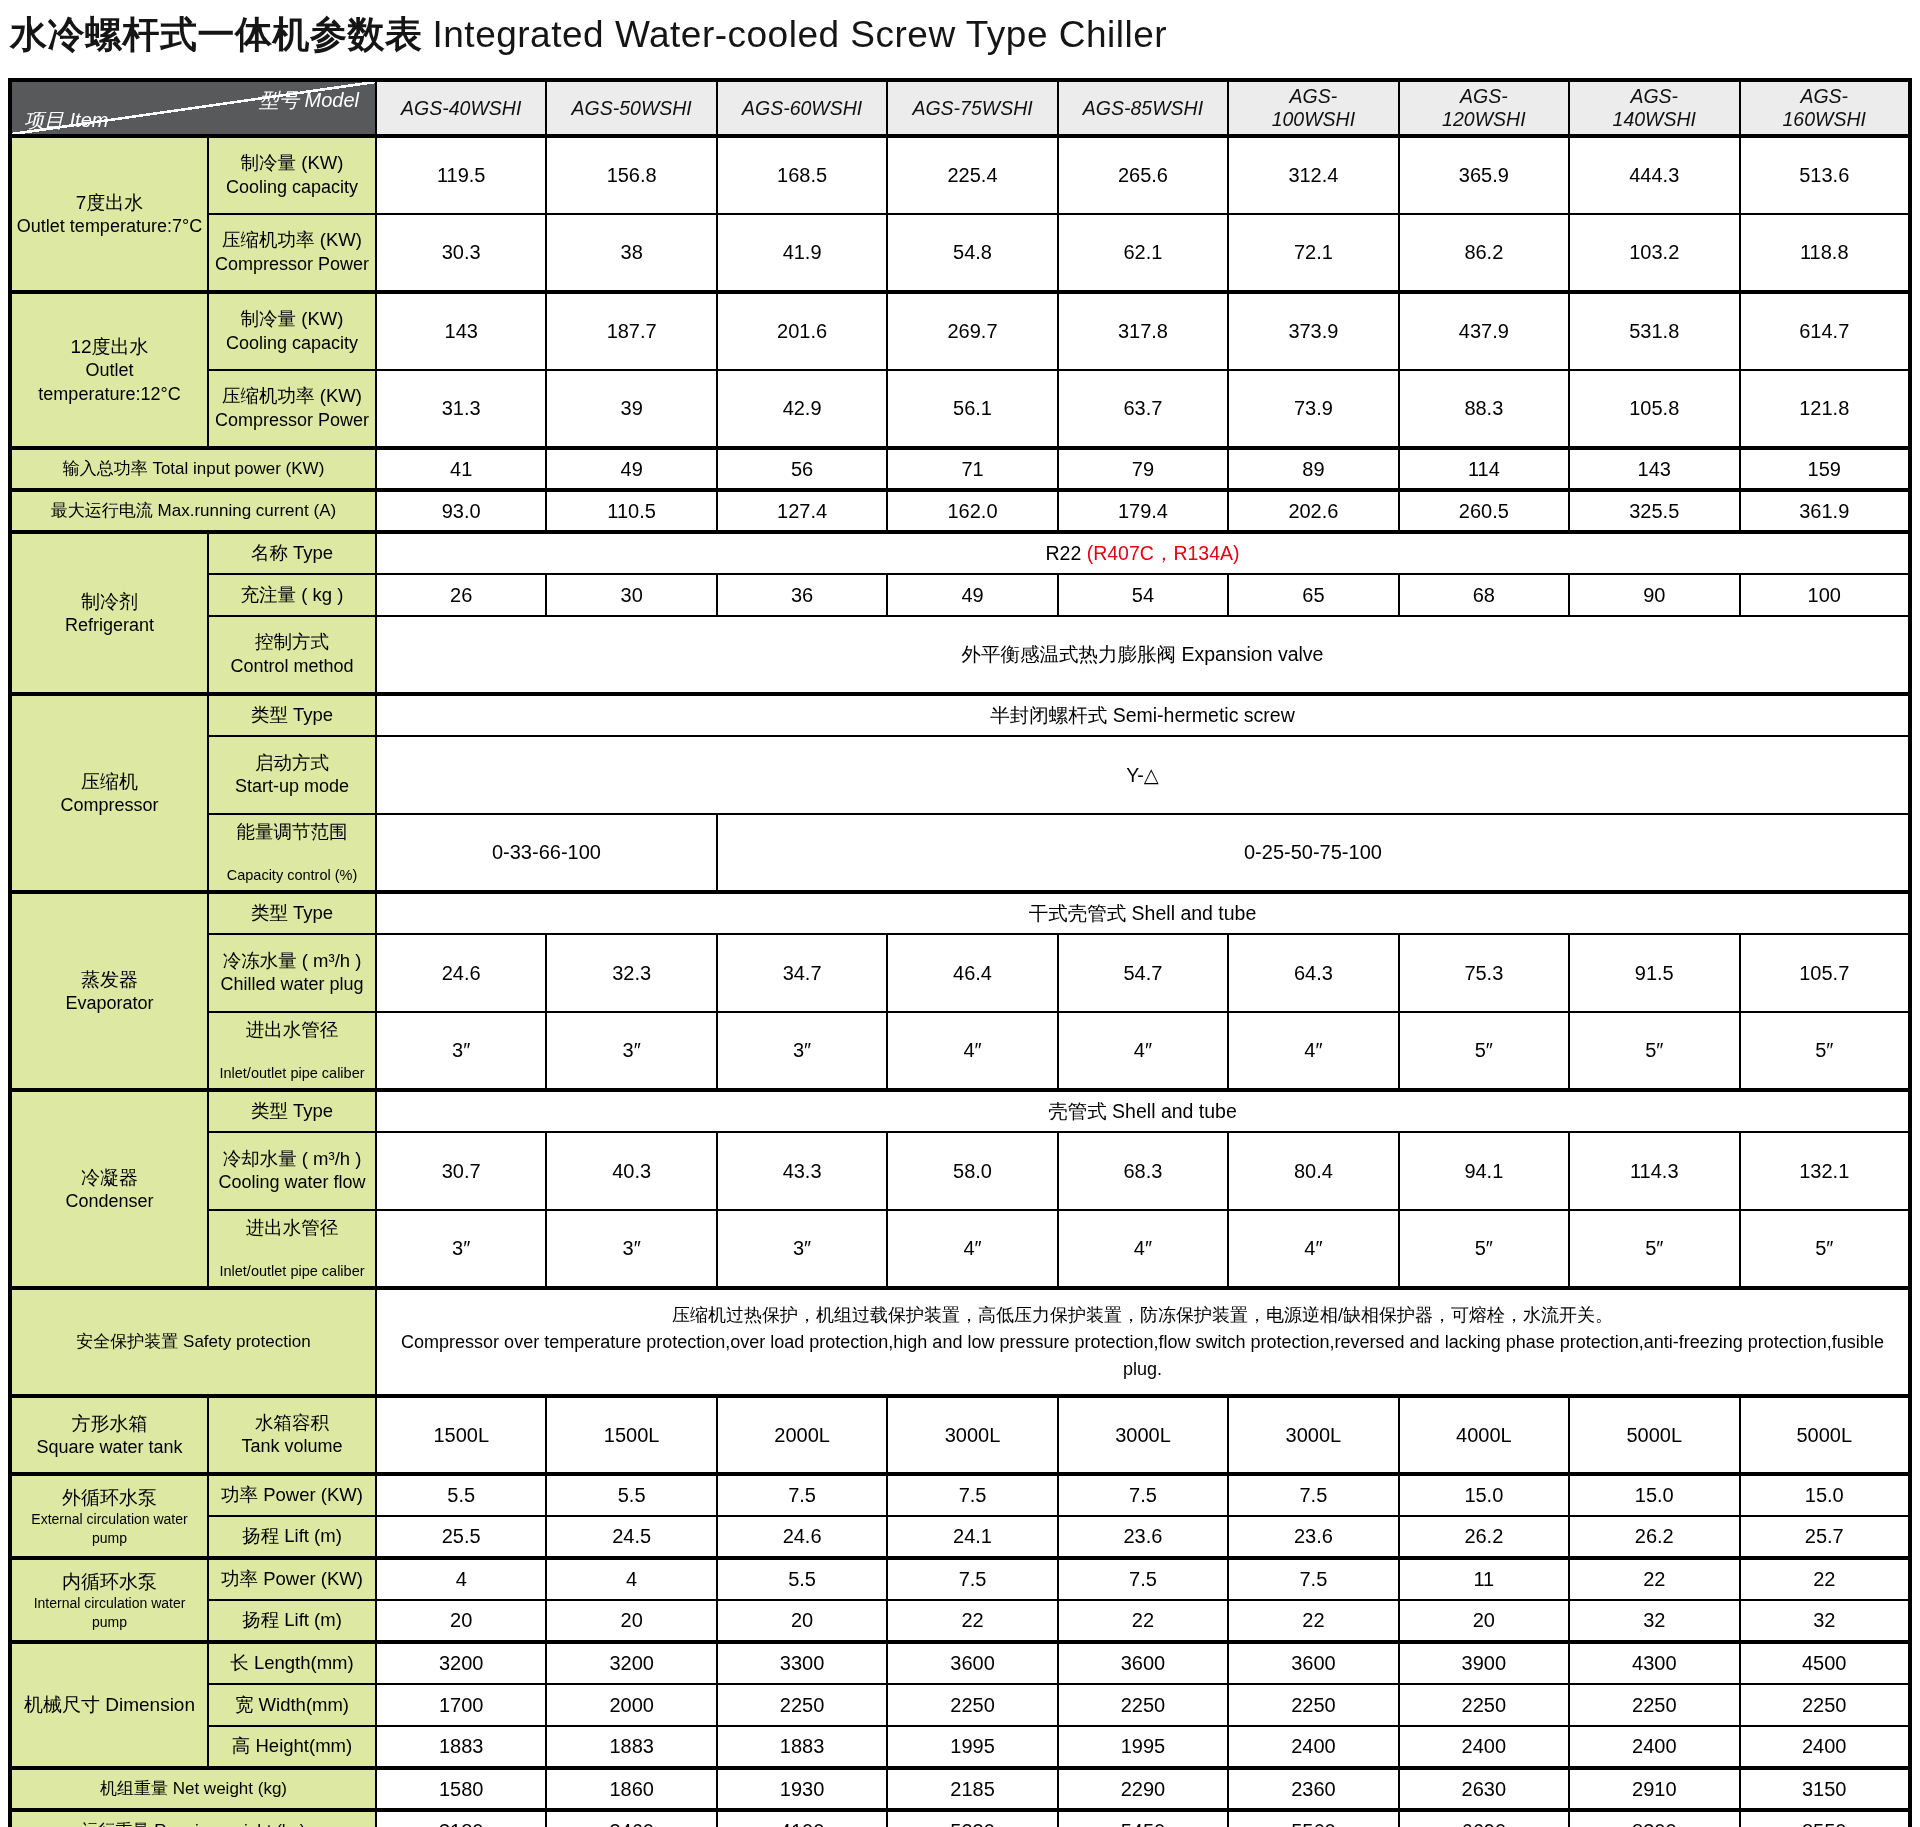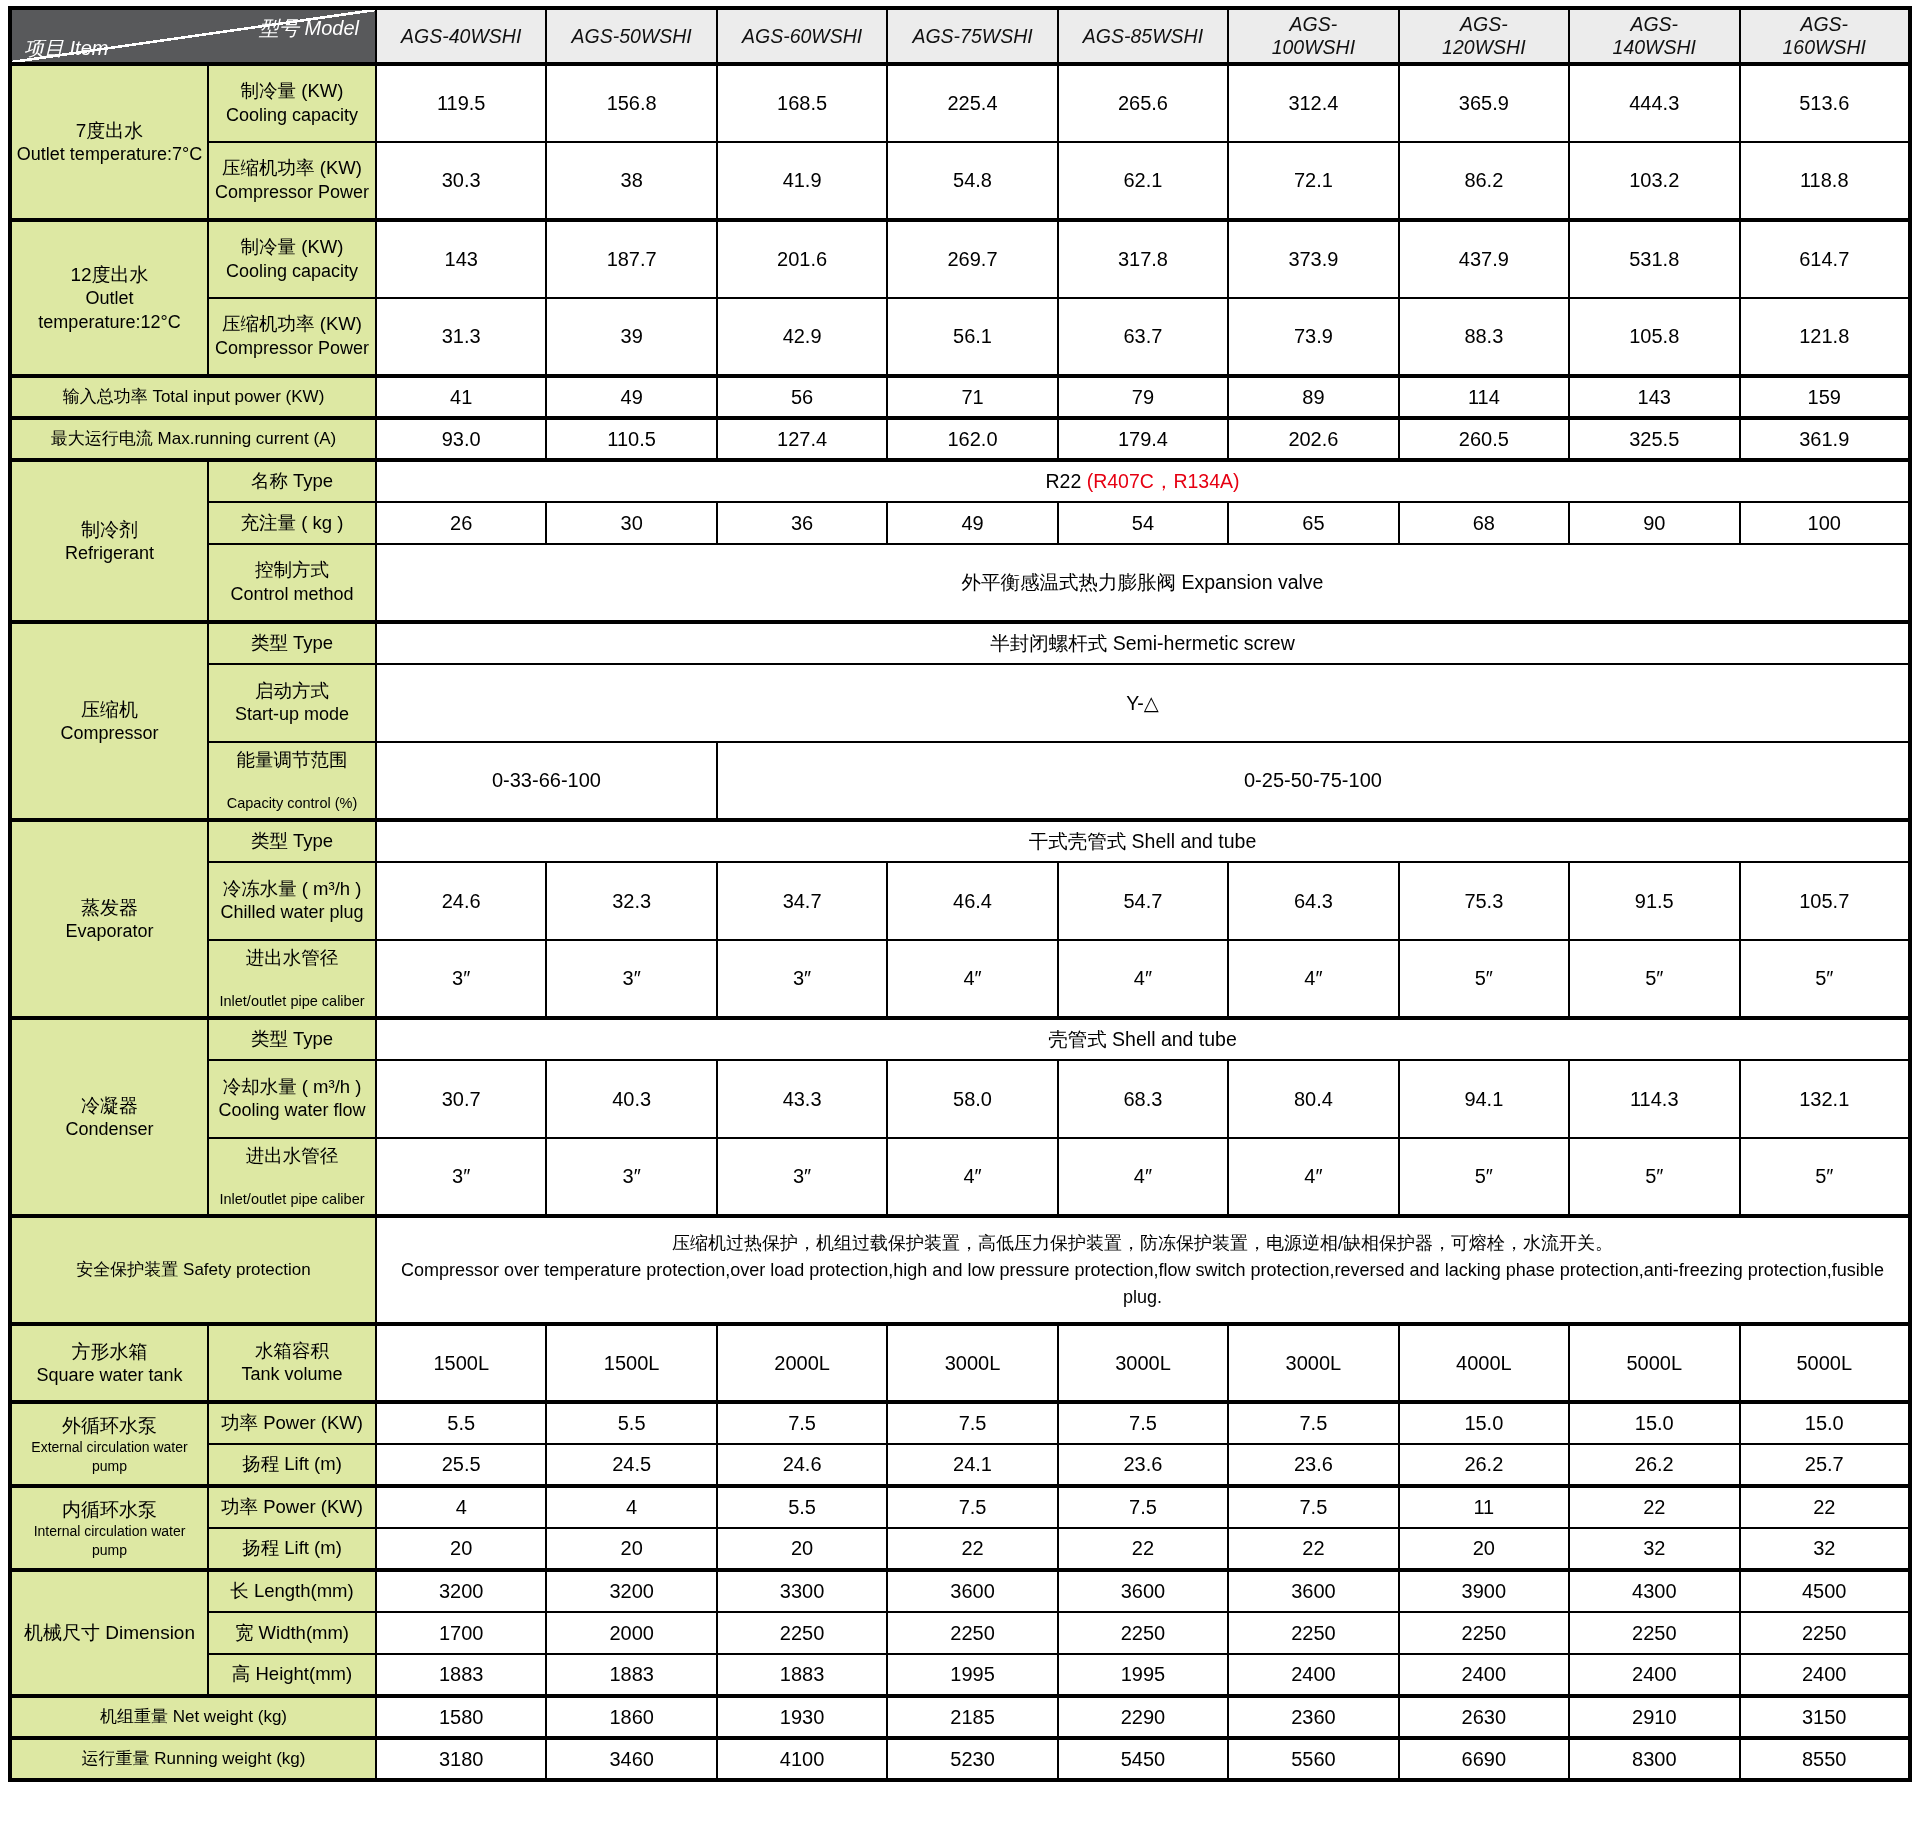--- a/index.html
+++ b/index.html
@@ -46,20 +46,21 @@
 
   td.val{font-size:20px;background:#fff;}
   td.val.span{font-size:19.5px;}
   .red{color:var(--accent-red);}
   .ln{line-height:1.5;font-size:18px;}
 </style>
 </head>
 <body>
 
 <div class="page">
+  <h1 class="title"><span class="t-zh">水冷螺杆式一体机参数表</span><span class="t-en">Integrated Water-cooled Screw Type Chiller</span></h1>
 
   <table class="spec">
     <colgroup>
       <col style="width:198px">
       <col style="width:168px">
       <col>
         <col>
         <col>
         <col>
         <col>

